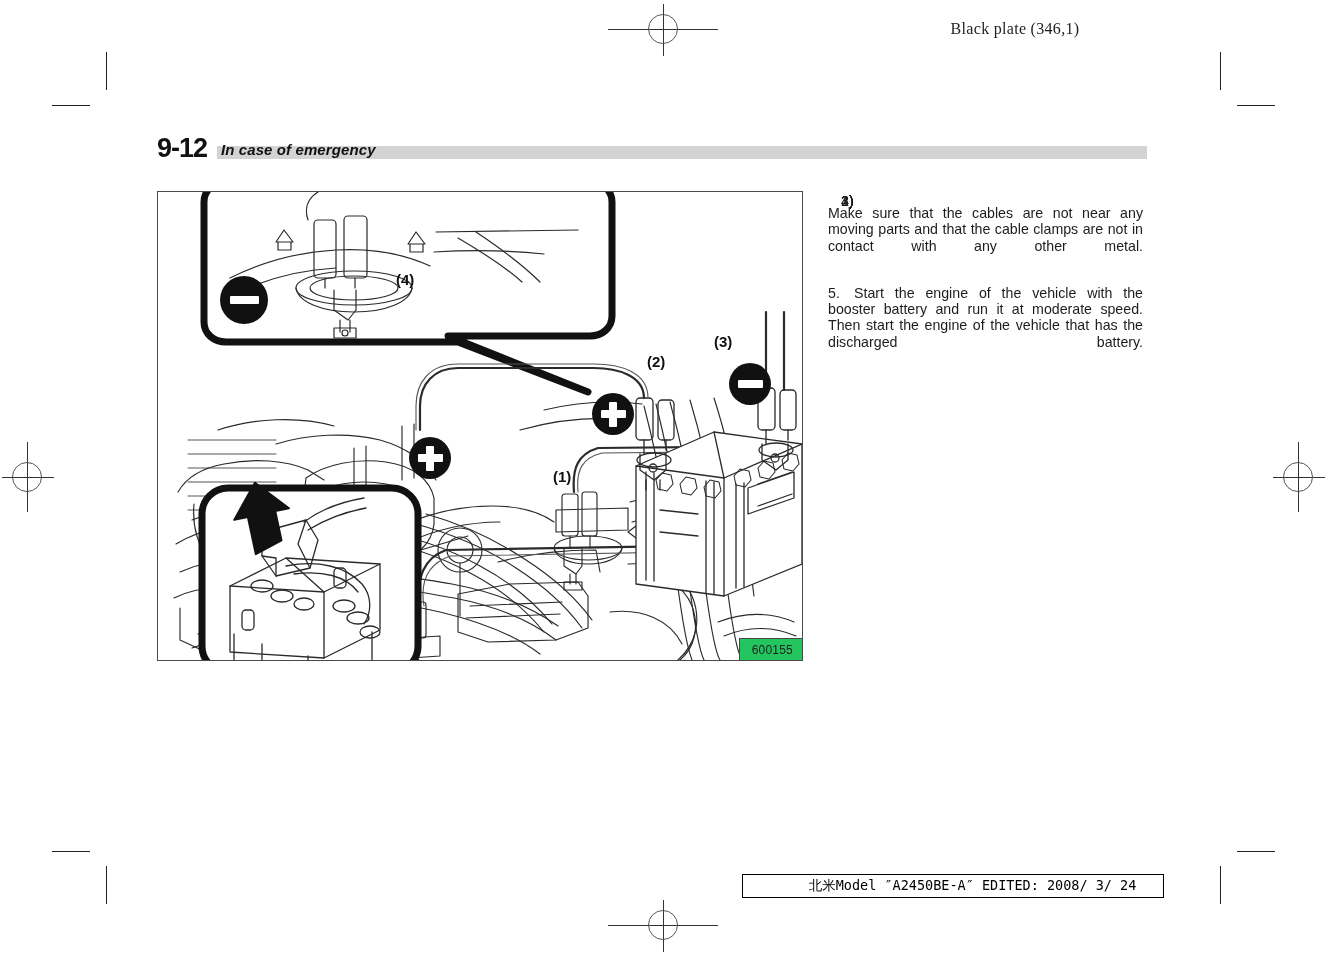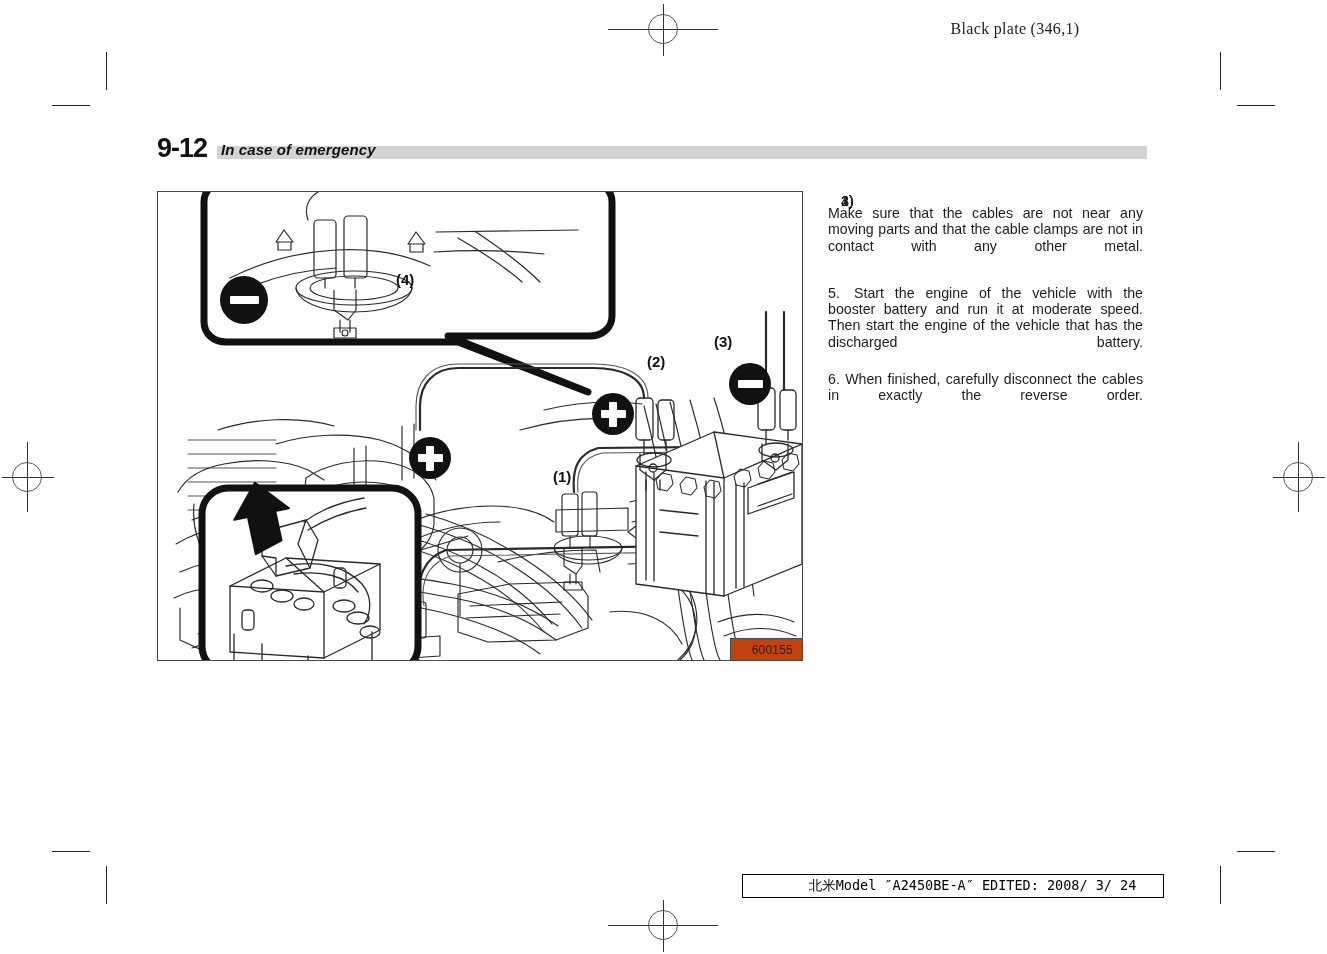--- a/index.html
+++ b/index.html
@@ -67,22 +67,22 @@
     box-sizing: border-box;
     background: #fff;
     overflow: hidden;
   }
   .figure-frame svg { display: block; }
   .fig-id-box {
     position: absolute;
     right: -1px; bottom: -1px;
     border-left: 1px solid #4a4a4a;
     border-top: 1px solid #4a4a4a;
-    background: #c2410c;
-    padding: 4px 10px 4px 21px;
+    background: #22c55e;
+    padding: 4px 10px 4px 12px;
     font-size: 12px;
     letter-spacing: .2px;
     color: #222;
   }
 
   
   .text-col {
     position: absolute;
     left: 828px; top: 191px; width: 315px;
     font-size: 14.2px;
@@ -437,16 +437,15 @@
     <li>
       <span class="marker">3)</span>
     </li>
     <li>
       <span class="marker">4)</span>
     </li>
   </ul>
 
   <p class="para gap">Make sure that the cables are not near any moving parts and that the cable clamps are not in contact with any other metal.</p>
   <p class="para gap">5. Start the engine of the vehicle with the booster battery and run it at moderate speed. Then start the engine of the vehicle that has the discharged battery.</p>
-  <p class="para tight">6. When finished, carefully disconnect the cables in exactly the reverse order.</p>
 </div>
 
 <div class="footer-stamp">北米Model ″A2450BE-A″ EDITED: 2008/ 3/ 24</div>
 
 </body></html>

